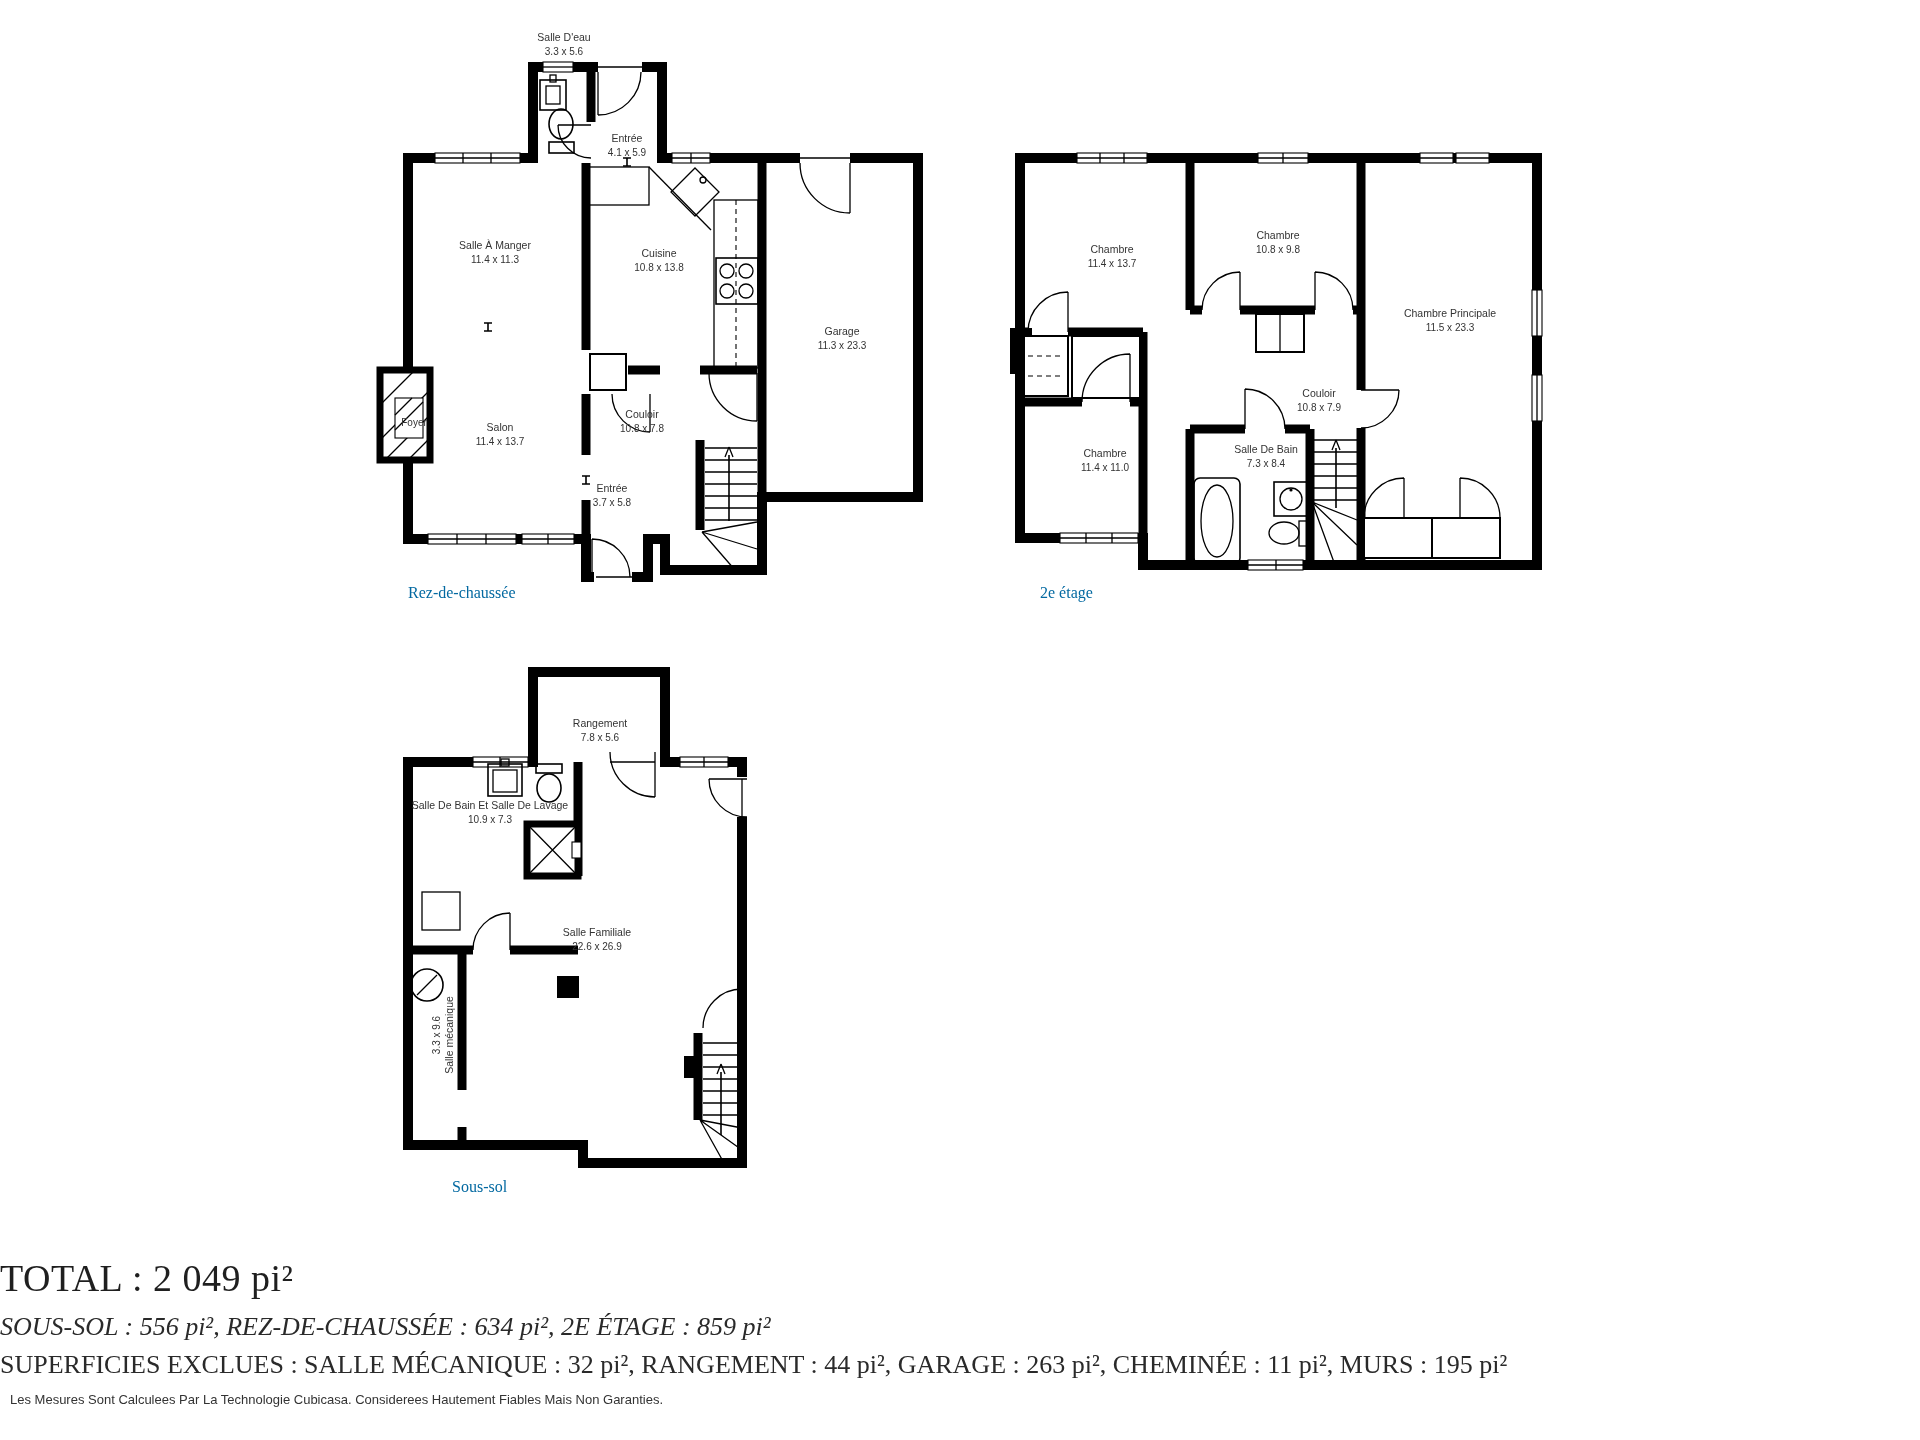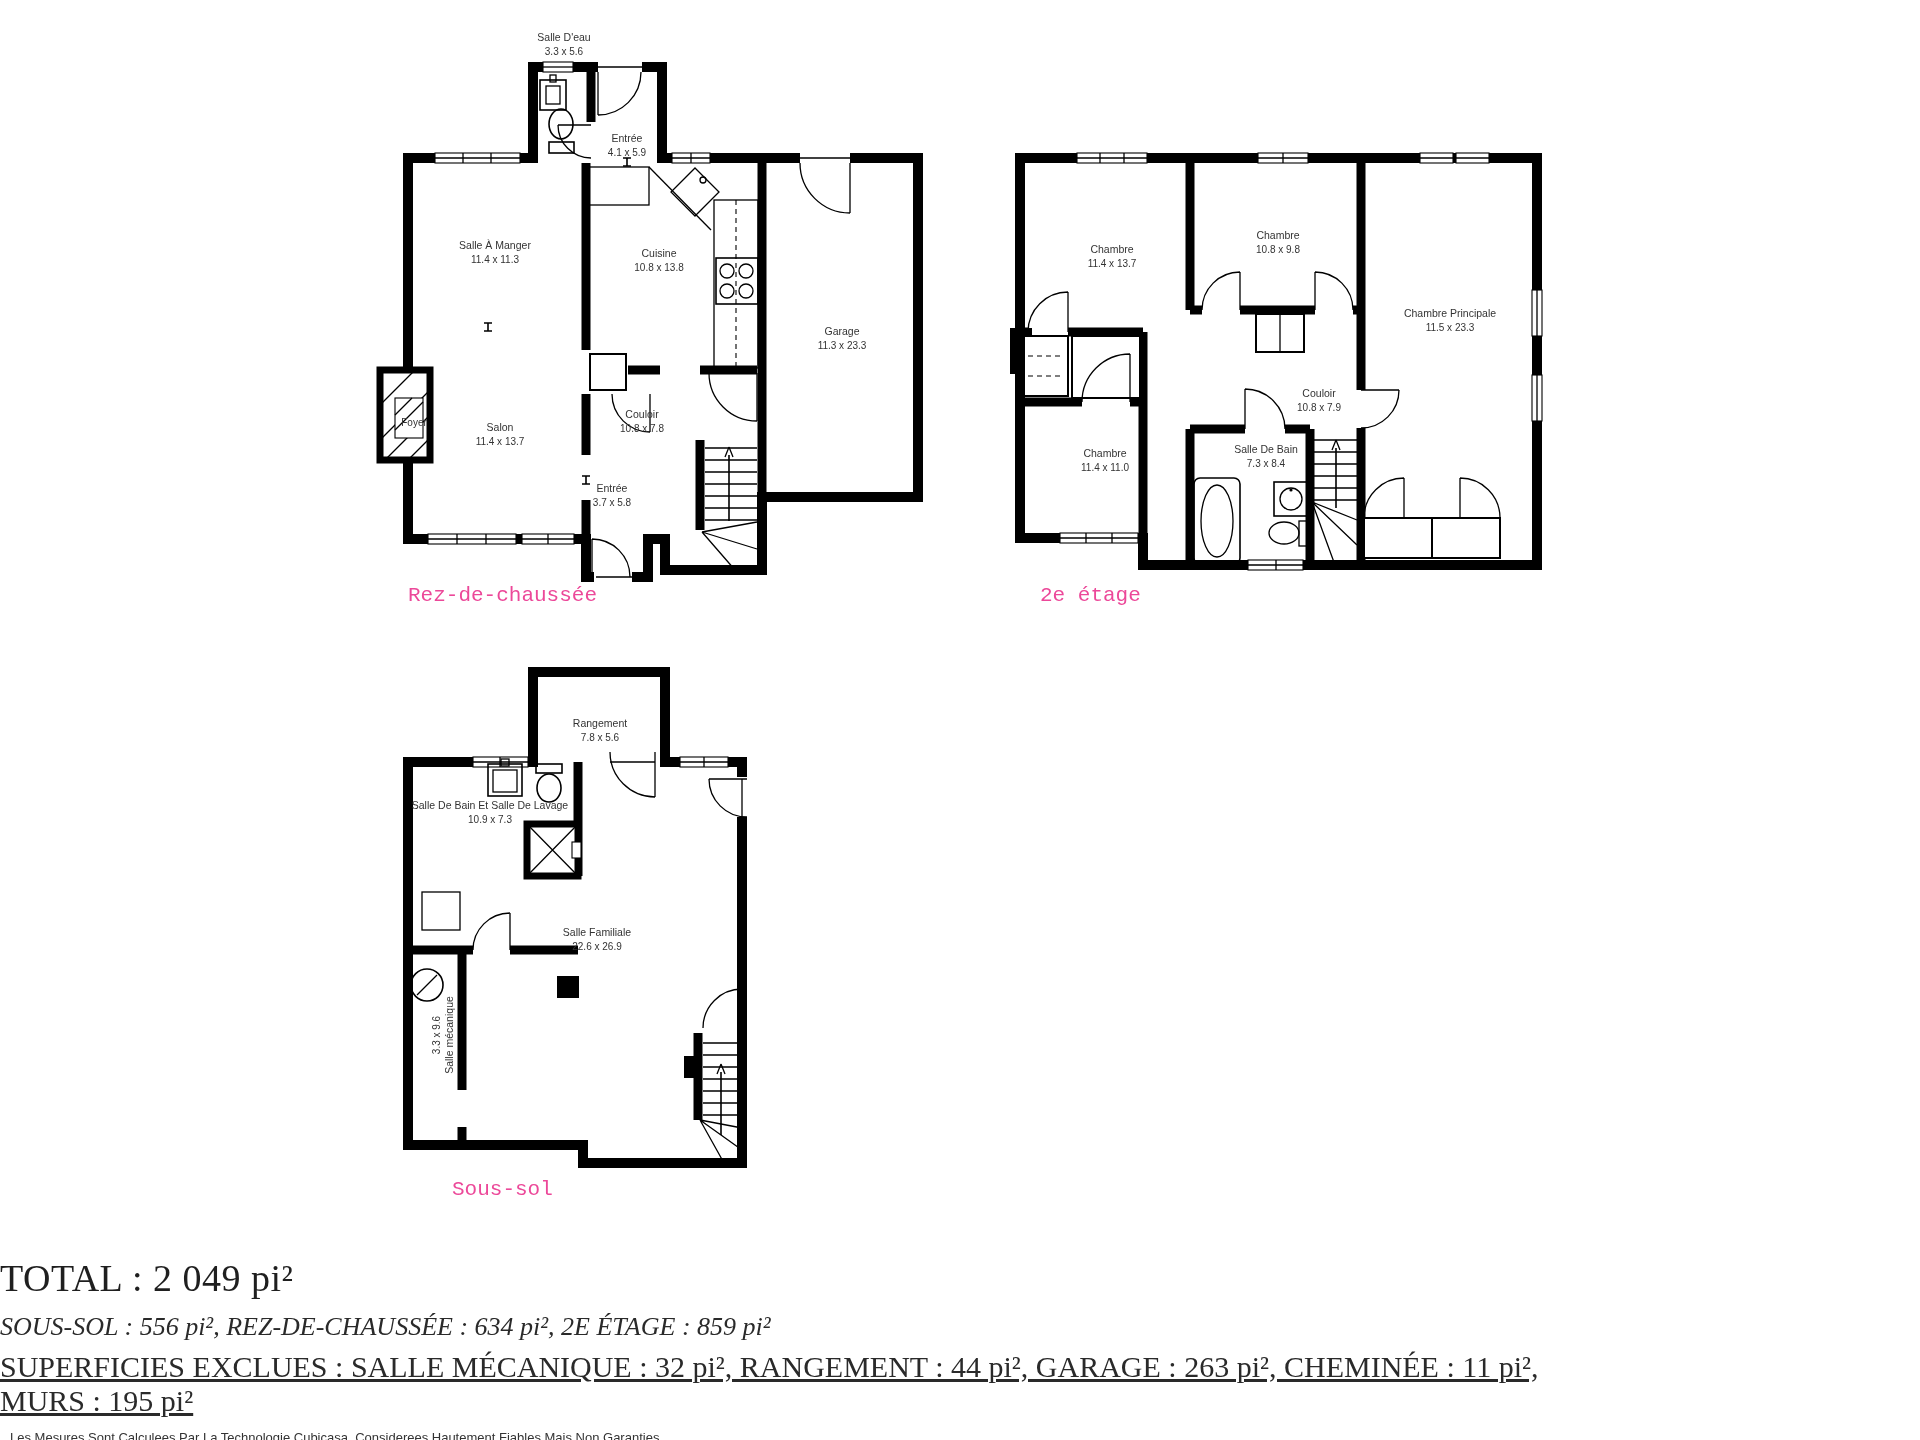--- a/index.html
+++ b/index.html
@@ -14,26 +14,26 @@
   .dash{stroke:#000;stroke-width:1.1;fill:none;stroke-dasharray:5 4;}
   .win{fill:#fff;stroke:#000;stroke-width:1.1;}
   .gap{fill:#fff;stroke:none;}
   .blk{fill:#000;stroke:none;}
   .room{position:absolute;transform:translate(-50%,-50%);text-align:center;color:#333;
         font-family:"Liberation Sans",sans-serif;line-height:1.3;white-space:nowrap;}
   .room .rn{display:block;font-size:10.5px;}
   .room .rd{display:block;font-size:10px;}
   .room.small .rn{font-size:10px;text-align:right;}
   .room.rot{transform:translate(-50%,-50%) rotate(-90deg);}
-  .floor-label{position:absolute;font-family:Liberation Mono, monospace;font-size:21px;color:#ec4899;}
+  .floor-label{position:absolute;font-family:Liberation Serif, serif;font-size:16px;color:#0369a1;}
   .summary{position:absolute;left:0;right:0;top:1256px;text-align:left;color:#222;
            font-family:"Liberation Serif",serif;}
   .summary .total{font-size:38px;letter-spacing:.5px;margin-bottom:12px;color:#1f1f1f;}
   .summary .areas{font-size:26px;margin-bottom:8px;color:#2a2a2a;font-style:italic;}
-  .summary .excluded{font-size:30px;margin-bottom:12px;color:#2a2a2a;text-decoration:underline;}
+  .summary .excluded{font-size:26px;margin-bottom:12px;color:#2a2a2a;}
   .summary .disclaimer{font-family:"Liberation Sans",sans-serif;font-size:13px;color:#333;padding-left:10px;}
 </style>
 </head>
 <body>
 
 <div id="page">
 
 <svg id="plan-svg" width="1920" height="1440" viewBox="0 0 1920 1440" xmlns="http://www.w3.org/2000/svg">
 
   <g>

